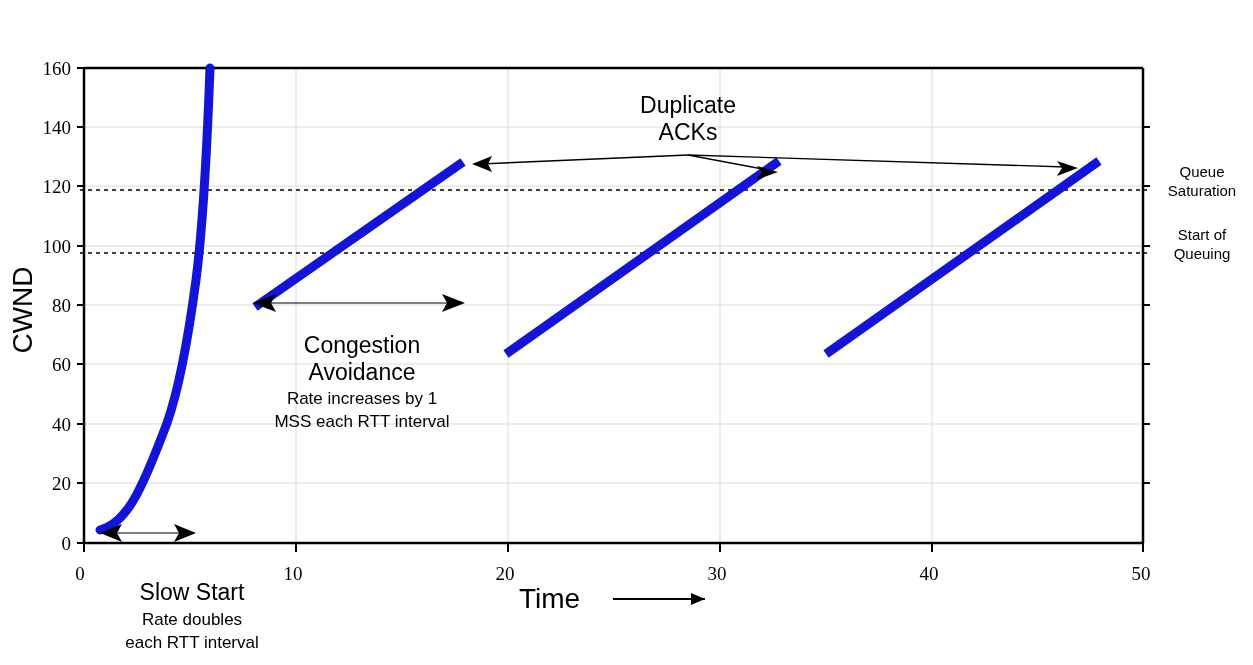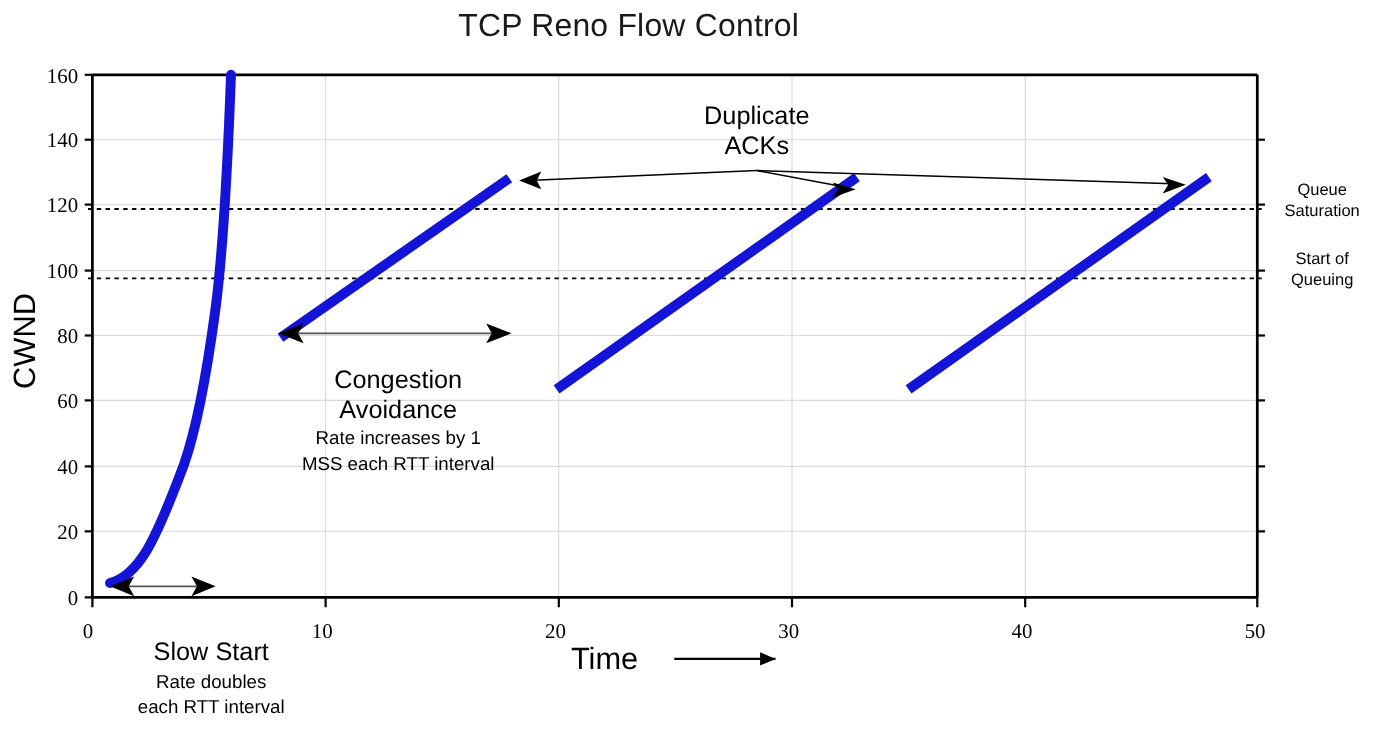--- a/index.html
+++ b/index.html
@@ -58,21 +58,20 @@
     font-family: "Liberation Sans", sans-serif;
     font-size: 15px;
     fill: #000000;
   }
 </style>
 </head>
 <body>
 
 <div id="page">
 
-  <div id="chart-title">TCP Reno Flow Control</div>
 
   <svg id="plot-svg" width="1253" height="665">
 
     <g stroke="#d9d9d9" stroke-width="1">
       <line x1="84" y1="68" x2="1143" y2="68"></line>
       <line x1="84" y1="127" x2="1143" y2="127"></line>
       <line x1="84" y1="186" x2="1143" y2="186"></line>
       <line x1="84" y1="246" x2="1143" y2="246"></line>
       <line x1="84" y1="305" x2="1143" y2="305"></line>
       <line x1="84" y1="364" x2="1143" y2="364"></line>

